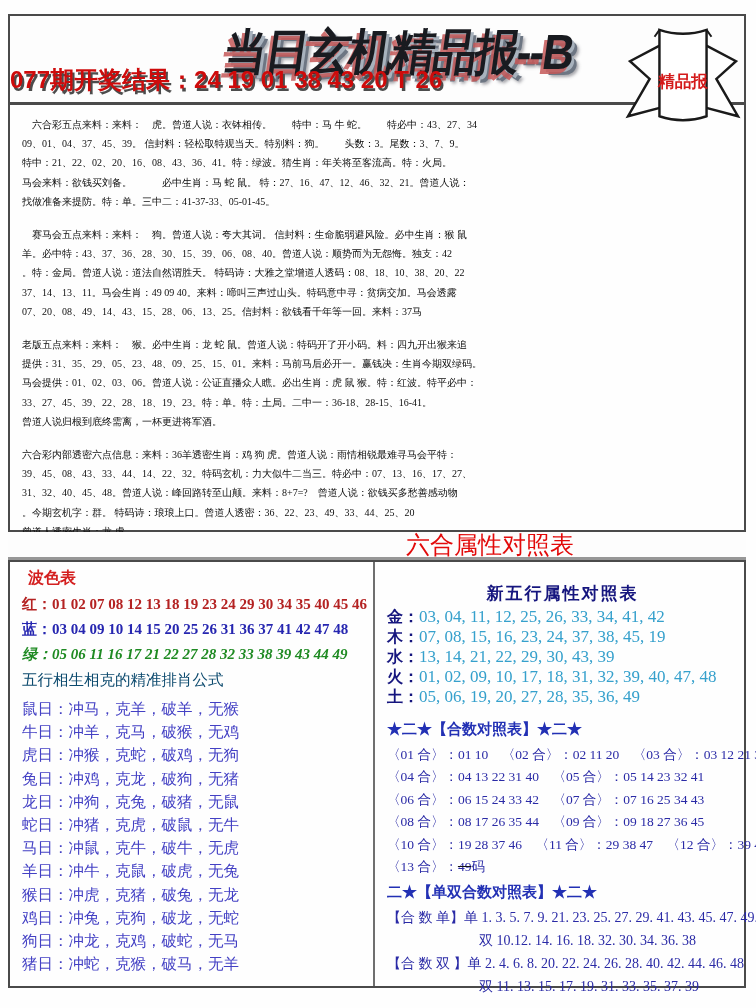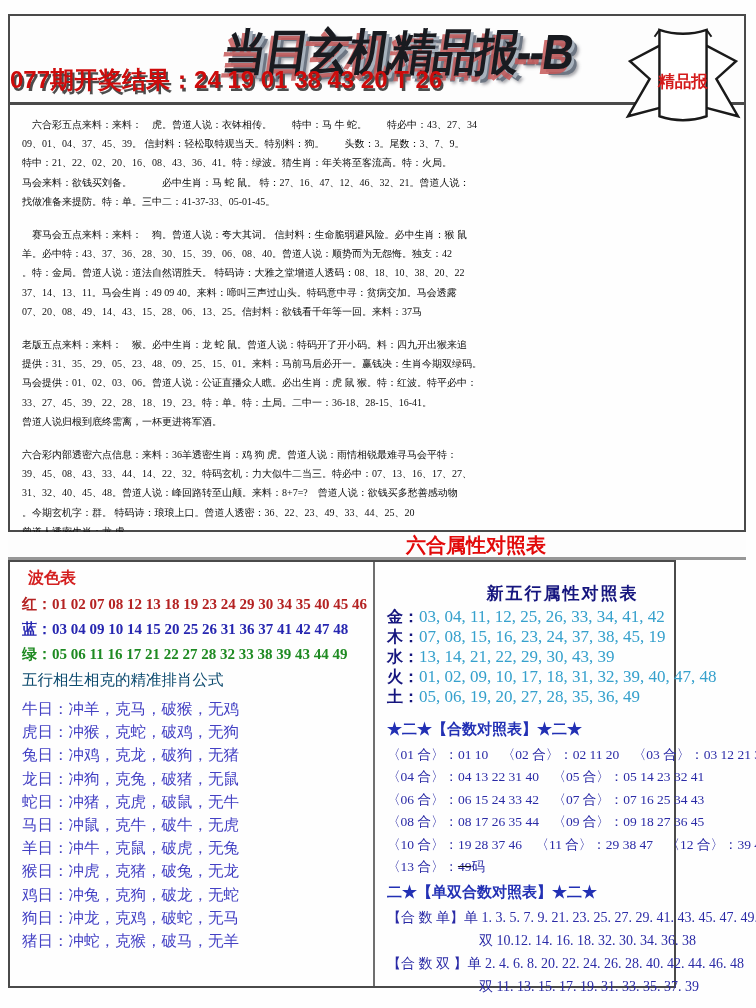--- a/index.html
+++ b/index.html
@@ -42,35 +42,35 @@
     white-space:pre-line; font-size:10px; line-height:19.2px;
     margin:0 0 14px 0; color:#0d0d0d;
   }
   
   .section-title-bar {
     position:absolute; left:8px; top:532px; width:738px; height:28px;
     border-bottom:3px solid #979797; background:#fdfdfd;
   }
   .section-title {
     margin-left:398px; font-family:"Liberation Sans", sans-serif;
-    font-size:20px; font-weight:bold; color:#e20a0a; line-height:26px;
+    font-size:24px; font-weight:normal; color:#e20a0a; line-height:26px;
   }
   
   .bottom-box {
-    position:absolute; left:8px; top:560px; width:668px; height:428px;
+    position:absolute; left:8px; top:560px; width:738px; height:428px;
     border:2px solid #4a4a4a; display:flex;
   }
   .left-col  { width:376px; border-right:2px solid #6f6f6f; padding:4px 6px 0 12px; }
   .right-col { flex:1; padding:4px 6px 0 12px; }
 
   .bose-title { color:#d42020; font-size:16px; font-weight:bold; margin:2px 0 3px 6px; }
   .color-row  { font-size:15px; font-weight:bold; line-height:25px; white-space:nowrap; }
   .row-red    { color:#b42222; }
   .row-blue   { color:#2626b0; }
-  .row-green  { color:#1e8a22; }
+  .row-green  { color:#1e8a22;font-style:italic; }
   .formula-title { color:#0c4a6e; font-size:15.5px; font-weight:normal; margin:3px 0 6px 0; }
   .zodiac-row { color:#4340c4; font-size:15.5px; line-height:23.2px; white-space:nowrap; }
 
   .wx-title { text-align:center; color:#15157e; font-size:17px; font-weight:bold;
               letter-spacing:2px; margin:16px 30px 2px 0; }
   .wx-row   { font-size:17px; line-height:20px; white-space:nowrap; }
   .wx-label { color:#15157e; font-weight:bold; font-size:16px; }
   .wx-nums  { color:#35a0cc; }
 
   .hes-title { color:#2230b4; font-size:15px; font-weight:bold; margin:13px 0 5px 0; }
@@ -136,20 +136,21 @@
       </div>
       <div class="color-row row-blue">
         <span>蓝：</span><span>03 04 09 10 14 15 20 25 26 31 36 37 41 42 47 48</span>
       </div>
       <div class="color-row row-green">
         <span>绿：</span><span>05 06 11 16 17 21 22 27 28 32 33 38 39 43 44 49</span>
       </div>
 
       <div class="formula-title">五行相生相克的精准排肖公式</div>
 
+      <div class="zodiac-row">鼠日：冲马，克羊，破羊，无猴</div>
       <div class="zodiac-row">牛日：冲羊，克马，破猴，无鸡</div>
       <div class="zodiac-row">虎日：冲猴，克蛇，破鸡，无狗</div>
       <div class="zodiac-row">兔日：冲鸡，克龙，破狗，无猪</div>
       <div class="zodiac-row">龙日：冲狗，克兔，破猪，无鼠</div>
       <div class="zodiac-row">蛇日：冲猪，克虎，破鼠，无牛</div>
       <div class="zodiac-row">马日：冲鼠，克牛，破牛，无虎</div>
       <div class="zodiac-row">羊日：冲牛，克鼠，破虎，无兔</div>
       <div class="zodiac-row">猴日：冲虎，克猪，破兔，无龙</div>
       <div class="zodiac-row">鸡日：冲兔，克狗，破龙，无蛇</div>
       <div class="zodiac-row">狗日：冲龙，克鸡，破蛇，无马</div>

